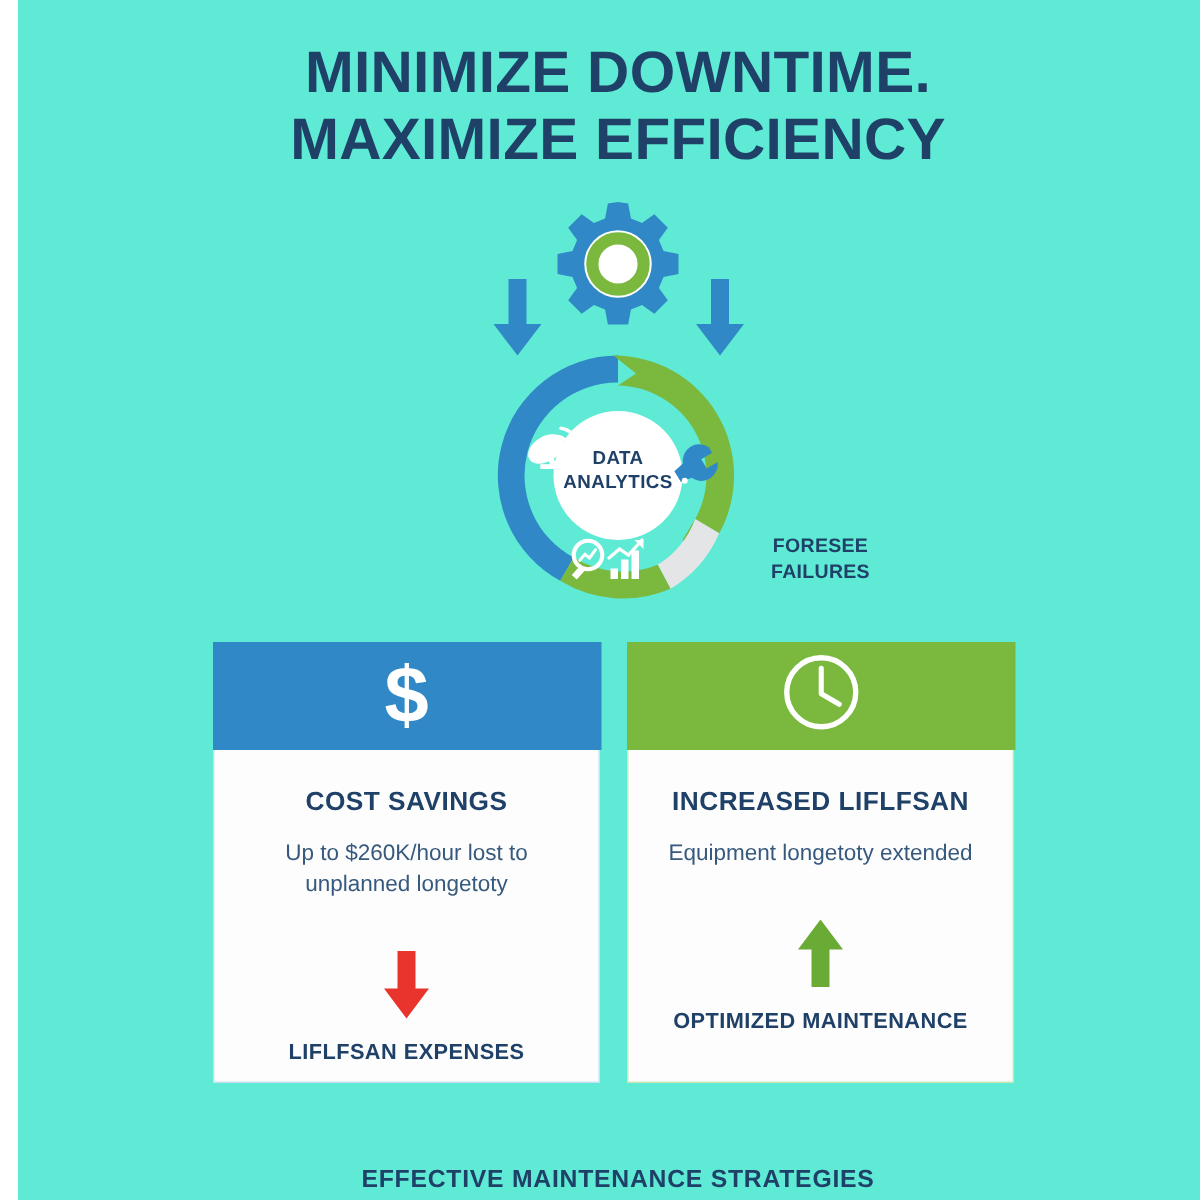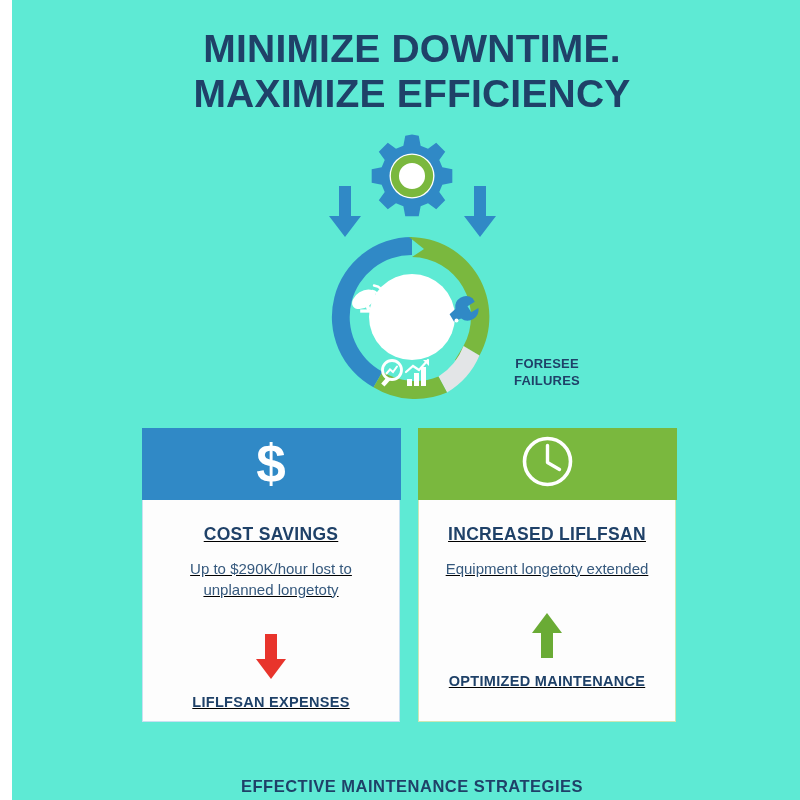--- a/index.html
+++ b/index.html
@@ -131,21 +131,20 @@
     color: #ffffff;
     font-weight: bold;
     font-size: 53px;
     line-height: 53px;
     font-family: "Liberation Sans", sans-serif;
   }
 
   .card-body {
     padding: 24px 16px 0 16px;
     text-align: center;
-    text-decoration: underline;
   }
   .card-title {
     color: #1f4168;
     font-weight: bold;
     font-size: 17.5px;
     letter-spacing: 0.3px;
     margin: 0 0 13px 0;
   }
   .card-sub {
     color: #36597d;
@@ -267,35 +266,39 @@
         <rect x="5" y="17" width="4.5" height="9" transform="rotate(42 7 21)" fill="#ffffff"></rect>
         <rect x="28" y="19" width="5" height="7" fill="#ffffff"></rect>
         <rect x="35" y="13" width="5" height="13" fill="#ffffff"></rect>
         <rect x="42" y="7" width="5" height="19" fill="#ffffff"></rect>
         <path d="M27 12 L34 6 L40 10 L49 0" fill="none" stroke="#ffffff" stroke-width="2.2" stroke-linecap="round"></path>
         <path d="M44 0 L50 0 L50 6 Z" fill="#ffffff"></path>
       </g>
     </svg>
   </div>
 
+  <div class="cycle-center-text">
+    <span>DATA</span>
+    <span>ANALYTICS</span>
+  </div>
 
 
   <div class="cycle-label label-right">
     <span>FORESEE</span>
     <span>FAILURES</span>
   </div>
 
   <div class="card card-left">
     <div class="card-head card-head-blue">
       <span class="dollar-glyph">$</span>
     </div>
     <div class="card-body">
       <div class="card-title">COST SAVINGS</div>
       <div class="card-sub">
-        <span>Up to $290K/hour lost to</span><br>
+        <span>Up to $260K/hour lost to</span><br>
         <span>unplanned longetoty</span>
       </div>
       <div class="card-arrow">
         <svg width="34" height="46" viewBox="0 0 34 46">
           <path d="M11 0 L23 0 L23 25 L32 25 L17 45 L2 25 L11 25 Z" fill="#e8342c"></path>
         </svg>
       </div>
       <div class="card-foot">LIFLFSAN EXPENSES</div>
     </div>
   </div>

